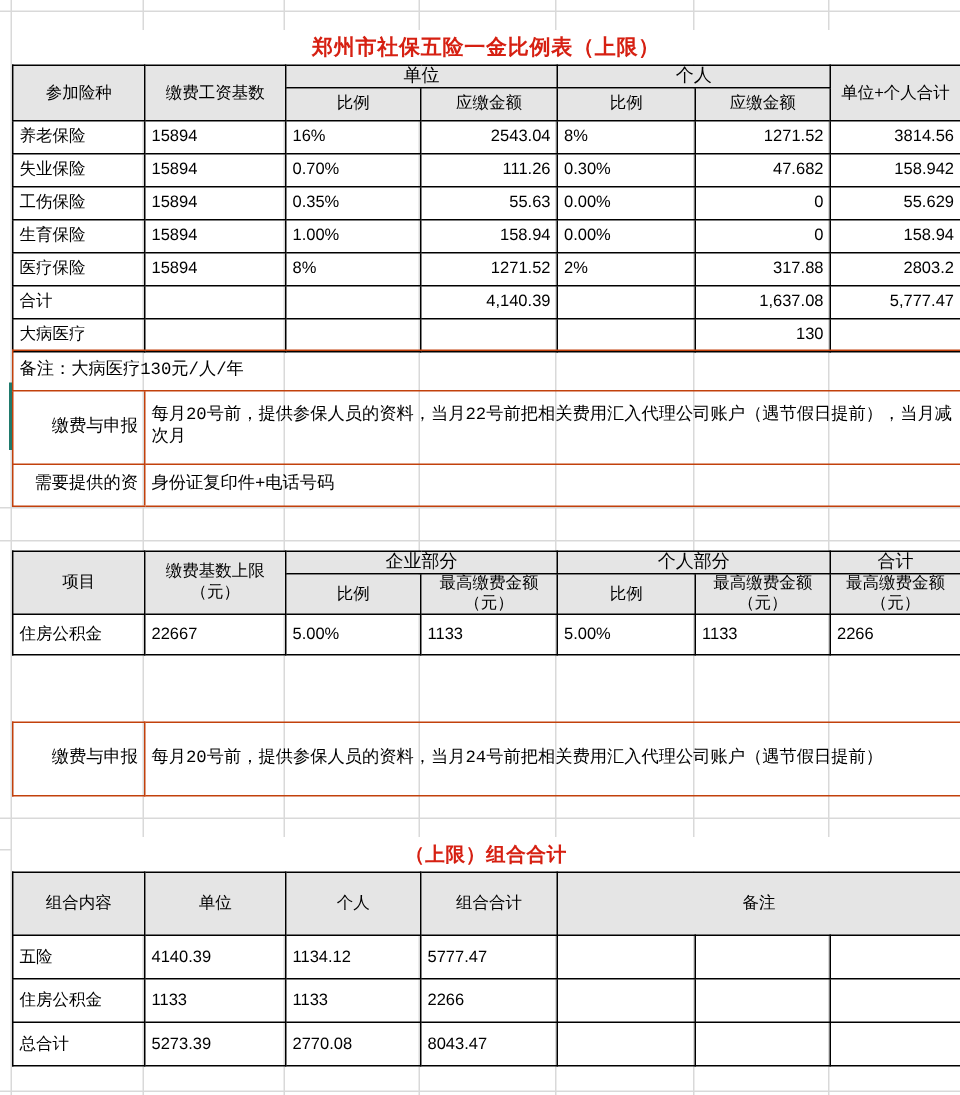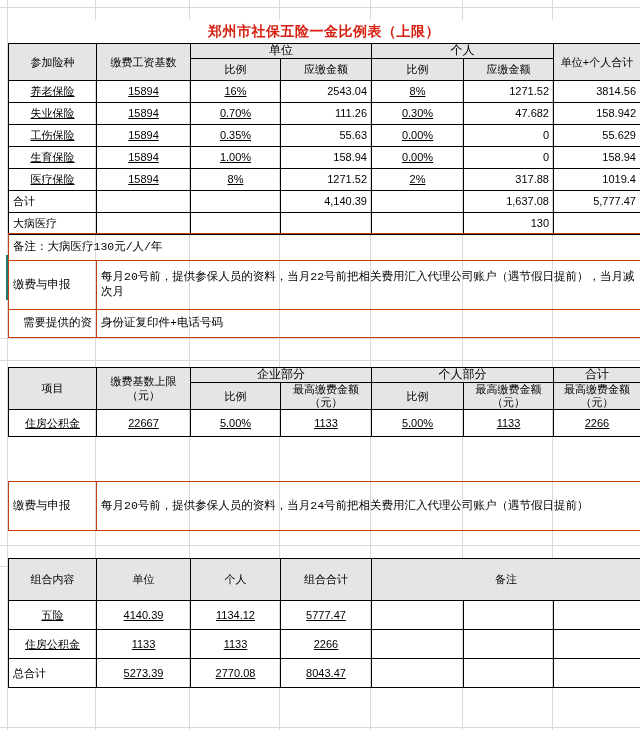--- a/index.html
+++ b/index.html
@@ -25,38 +25,38 @@
     border:1px solid #000;
     padding:0 4px;
     font-weight:normal;
     vertical-align:middle;
     line-height:1.15;
     overflow:hidden;
     white-space:nowrap;
   }
   .hd{background:#e5e5e5;color:#000;text-align:center;font-weight:bold;font-size:11px;}
   .hd.big{font-size:12px;}
-  .ctr{text-align:center;text-decoration:underline;}
+  .ctr{}
   .rgt{text-align:right;}
   .lft{text-align:left;}
 
   .titlebar{
     height:23px;line-height:23px;text-align:center;
     color:#d62012;font-weight:bold;font-size:14px;
     background:#fff;border:none;letter-spacing:.5px;
   }
   .titlebar.small{font-size:13px;}
 
   
   table.notes{border-collapse:collapse;table-layout:fixed;width:632px;font-size:11.5px;}
   table.notes td{
     border:1px solid #c2410c;padding:2px 4px;vertical-align:middle;
     line-height:1.3;color:#000;font-family:Liberation Mono, monospace;
   }
-  td.nolabel{text-align:left;font-size:11.5px;margin-top:26px;}
+  td.nolabel{text-align:right;font-size:11.5px;margin-top:26px;}
   td.notext{text-align:left;white-space:normal;}
   td.plain{border-left:none;border-right:none;text-align:left;}
   .selbar{position:absolute;width:2px;background:#1f7a6c;}
 </style>
 </head>
 <body>
 
 <div class="sheet">
 
   <div class="gridbg">
@@ -139,21 +139,21 @@
         <td class="rgt">0</td>
         <td class="rgt">158.94</td>
       </tr>
       <tr>
         <td class="ctr" style="height:21px">医疗保险</td>
         <td class="ctr">15894</td>
         <td class="ctr">8%</td>
         <td class="rgt">1271.52</td>
         <td class="ctr">2%</td>
         <td class="rgt">317.88</td>
-        <td class="rgt">1019.4</td>
+        <td class="rgt">2803.2</td>
       </tr>
 
       <tr>
         <td class="lft" style="height:21px">合计</td>
         <td class="ctr"></td>
         <td class="ctr"></td>
         <td class="rgt">4,140.39</td>
         <td class="ctr"></td>
         <td class="rgt">1,637.08</td>
         <td class="rgt">5,777.47</td>
@@ -255,20 +255,21 @@
       <tbody>
           <tr>
         <td class="nolabel" style="height:44px">缴费与申报</td>
         <td class="notext">每月20号前，提供参保人员的资料，当月24号前把相关费用汇入代理公司账户（遇节假日提前）</td>
       </tr>
     </tbody>
       </table>
   </div>
 
   <div class="block" style="top:558px;">
+    <div class="titlebar small">（上限）组合合计</div>
 
     <table class="grid">
       <colgroup>
         <col style="width:88px">
           <col style="width:94px">
           <col style="width:90px">
         <col style="width:91px">
           <col style="width:92px">
           <col style="width:90px">
           <col style="width:87px">

